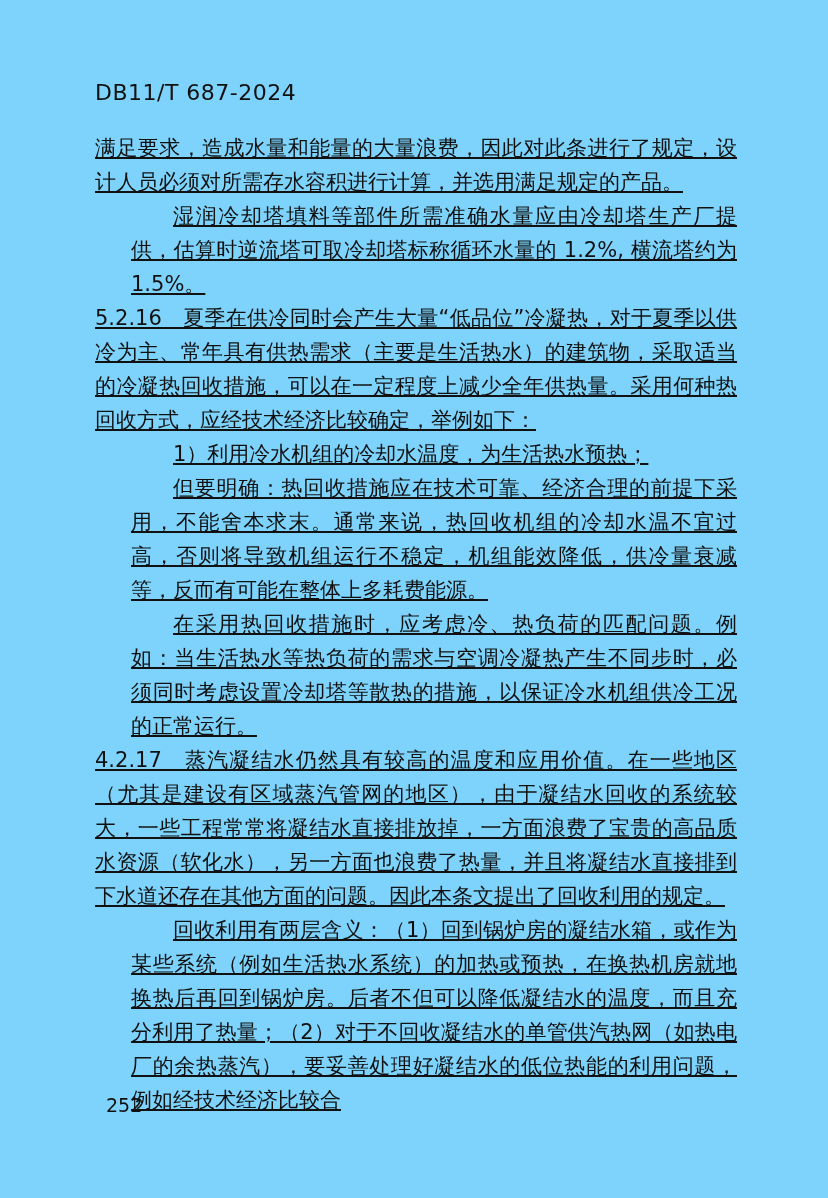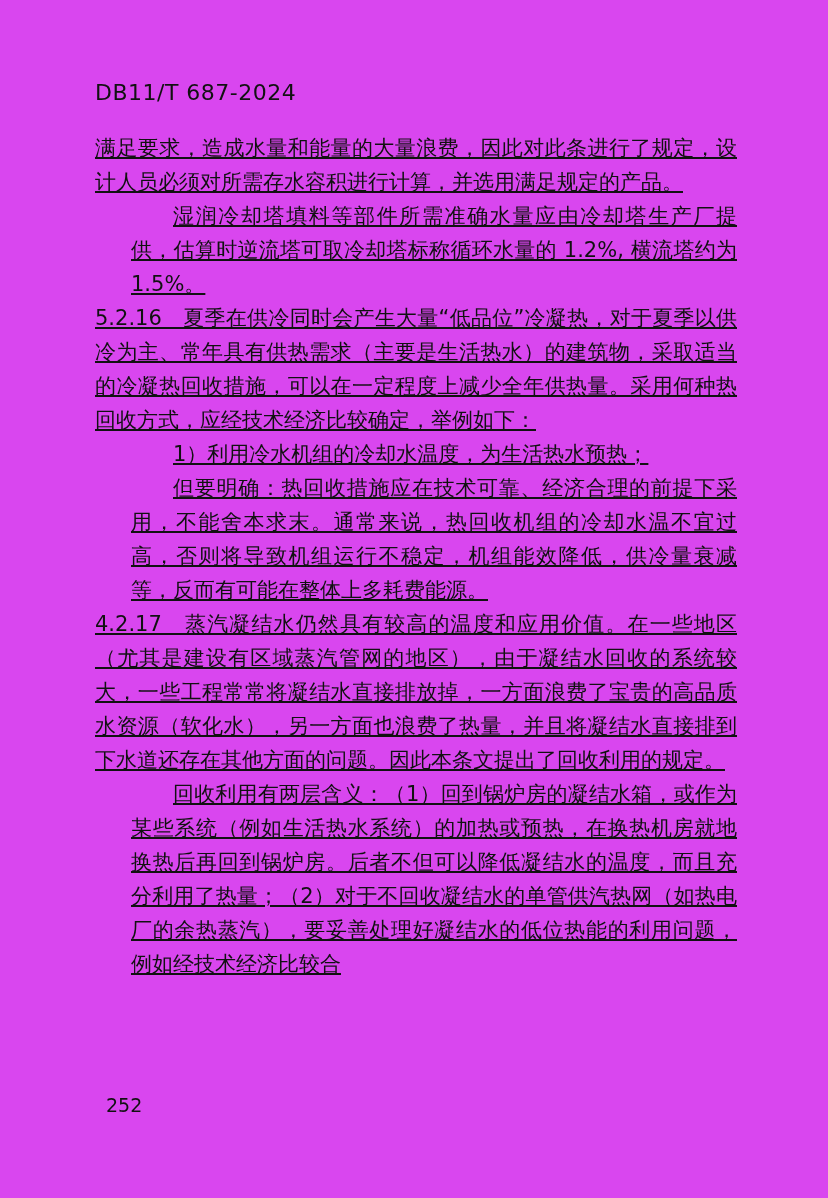--- a/index.html
+++ b/index.html
@@ -5,21 +5,21 @@
   html, body {
     margin: 0;
     padding: 0;
     background: #e8e8e8;
   }
   .page {
     position: relative;
     width: 828px;
     height: 1198px;
     margin: 0 auto;
-    background: #d946ef;
+    background: #7dd3fc;
     font-family: "DejaVu Sans", "Liberation Sans", sans-serif;
     color: #111111;
     overflow: hidden;
     box-sizing: border-box;
     padding-left: 23px;
   }
   .doc-header {
     position: absolute;
     top: 80px;
     left: 95px;
@@ -61,19 +61,20 @@
 <div class="page">
 
   <div class="doc-header">DB11/T 687-2024</div>
 
   <div class="body-text">
     <p class="para">满足要求，造成水量和能量的大量浪费，因此对此条进行了规定，设计人员必须对所需存水容积进行计算，并选用满足规定的产品。</p>
     <p class="para indent">湿润冷却塔填料等部件所需准确水量应由冷却塔生产厂提供，估算时逆流塔可取冷却塔标称循环水量的 1.2%, 横流塔约为 1.5%。</p>
     <p class="para">5.2.16　夏季在供冷同时会产生大量“低品位”冷凝热，对于夏季以供冷为主、常年具有供热需求（主要是生活热水）的建筑物，采取适当的冷凝热回收措施，可以在一定程度上减少全年供热量。采用何种热回收方式，应经技术经济比较确定，举例如下：</p>
     <p class="para indent">1）利用冷水机组的冷却水温度，为生活热水预热；</p>
     <p class="para indent">但要明确：热回收措施应在技术可靠、经济合理的前提下采用，不能舍本求末。通常来说，热回收机组的冷却水温不宜过高，否则将导致机组运行不稳定，机组能效降低，供冷量衰减等，反而有可能在整体上多耗费能源。</p>
+    <p class="para indent">在采用热回收措施时，应考虑冷、热负荷的匹配问题。例如：当生活热水等热负荷的需求与空调冷凝热产生不同步时，必须同时考虑设置冷却塔等散热的措施，以保证冷水机组供冷工况的正常运行。</p>
     <p class="para">4.2.17　蒸汽凝结水仍然具有较高的温度和应用价值。在一些地区（尤其是建设有区域蒸汽管网的地区），由于凝结水回收的系统较大，一些工程常常将凝结水直接排放掉，一方面浪费了宝贵的高品质水资源（软化水），另一方面也浪费了热量，并且将凝结水直接排到下水道还存在其他方面的问题。因此本条文提出了回收利用的规定。</p>
     <p class="para indent">回收利用有两层含义：（1）回到锅炉房的凝结水箱，或作为某些系统（例如生活热水系统）的加热或预热，在换热机房就地换热后再回到锅炉房。后者不但可以降低凝结水的温度，而且充分利用了热量；（2）对于不回收凝结水的单管供汽热网（如热电厂的余热蒸汽），要妥善处理好凝结水的低位热能的利用问题，例如经技术经济比较合</p>
   </div>
 
   <div class="page-footer">252</div>
 
 </div>
 
 </body></html>

